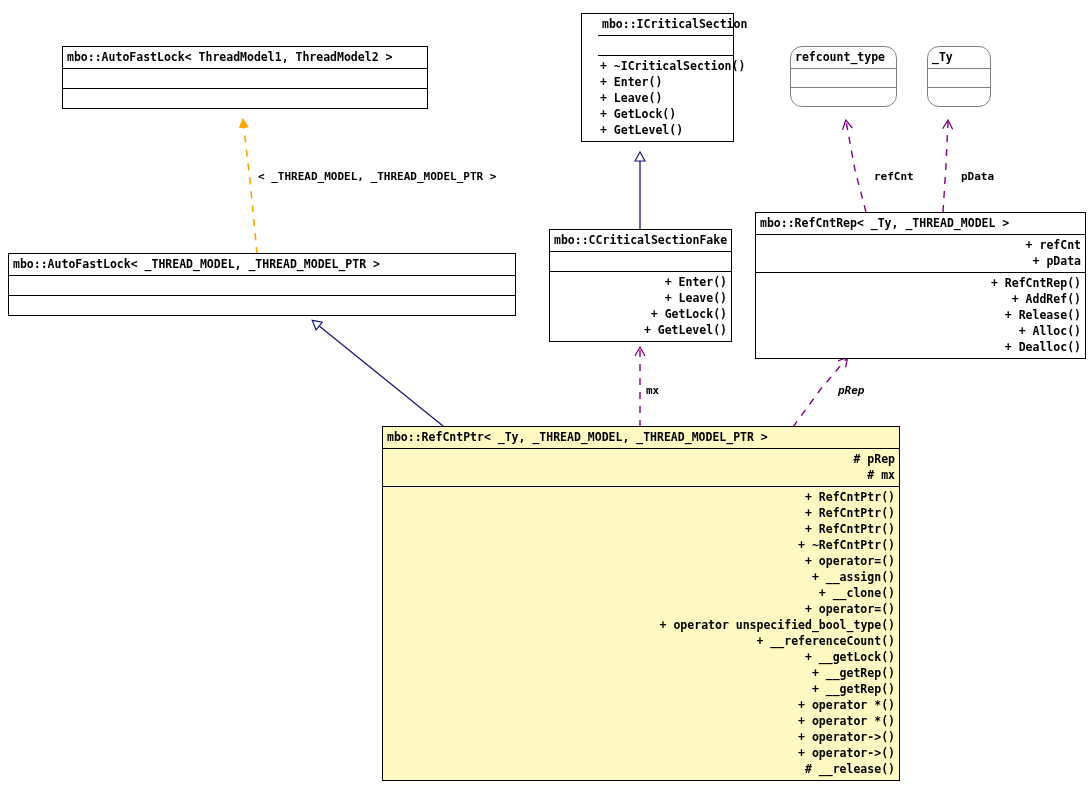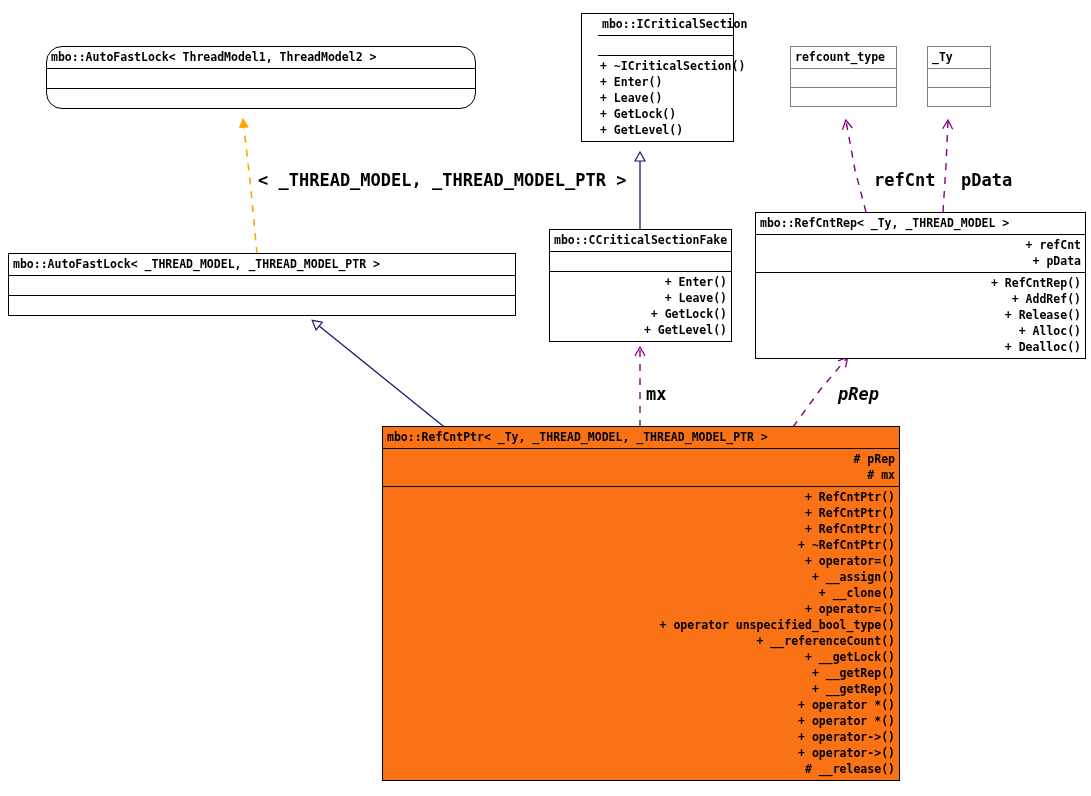--- a/index.html
+++ b/index.html
@@ -31,23 +31,24 @@
     border: 1px solid #000000;
     background: #ffffff;
     font-size: 11.5px;
     font-weight: bold;
     line-height: 16px;
     color: #000000;
     z-index: 2;
   }
   .uml-class.gray-border {
     border-color: #808080;
+    border-radius: 12px;
   }
   .uml-class.filled {
-    background: #f97316;
+    background: #fef9c3;
   }
   .compartment {
     box-sizing: border-box;
     overflow: visible;
     white-space: nowrap;
   }
   .compartment + .compartment {
     border-top: 1px solid #000000;
   }
   .gray-border .compartment + .compartment {
@@ -67,21 +68,21 @@
   .c-empty {
     height: 20px;
   }
   .member {
     white-space: nowrap;
     line-height: 16px;
   }
   .edge-label {
     position: absolute;
     font-family: "DejaVu Sans Mono", "Liberation Mono", monospace;
-    font-size: 17px;
+    font-size: 11px;
     font-weight: bold;
     color: #000000;
     white-space: nowrap;
     z-index: 3;
   }
 </style>
 </head>
 <body>
 
 <div id="diagram">
@@ -121,21 +122,21 @@
 
     <g>
       <path d="M 640,427 L 640,390 L 640,348" fill="none" stroke="#800080" stroke-width="1.4" stroke-dasharray="7,7" marker-end="url(#openArrowPurple)"></path>
     </g>
 
     <g>
       <path d="M 793,427 L 820,390 L 847,358" fill="none" stroke="#800080" stroke-width="1.4" stroke-dasharray="7,7" marker-end="url(#openArrowPurple)"></path>
     </g>
   </svg>
 
-  <div class="uml-class" style="left:46px; top:46px; width:430px;border-radius:16px;">
+  <div class="uml-class" style="left:62px; top:46px; width:366px;">
     <div class="compartment c-title">mbo::AutoFastLock&lt; ThreadModel1, ThreadModel2 &gt;</div>
     <div class="compartment c-body c-empty"></div>
     <div class="compartment c-body c-empty"></div>
   </div>
 
   <div class="uml-class" style="left:581px; top:13px; width:153px;padding-left:16px;">
     <div class="compartment c-title overflow">mbo::ICriticalSection</div>
     <div class="compartment c-body c-empty"></div>
     <div class="compartment c-body" style="text-align:left; padding-left:2px;">
       <div class="member">+ ~ICriticalSection()</div>

